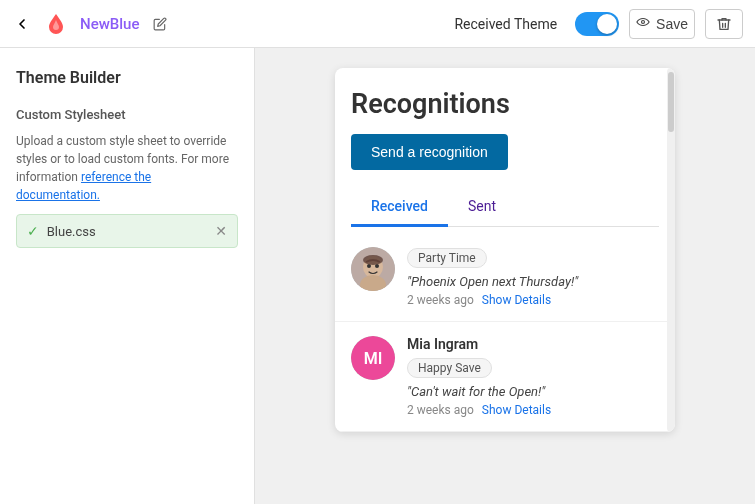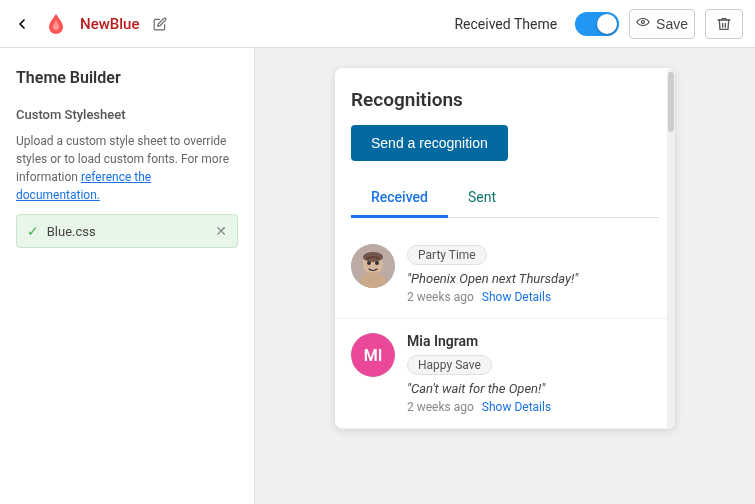--- a/index.html
+++ b/index.html
@@ -8,21 +8,21 @@
     
     .topbar {
       display: flex; align-items: center; height: 48px;
       background: #fff; border-bottom: 1px solid #e0e0e0;
       padding: 0 12px; gap: 10px;
     }
     .topbar-back-icon { width: 20px; height: 20px; cursor: pointer; display: flex; align-items: center; justify-content: center; }
     .topbar-back-icon svg { width: 16px; height: 16px; }
     .topbar-logo { width: 28px; height: 28px; display: flex; align-items: center; justify-content: center; }
     .topbar-logo svg { width: 24px; height: 24px; }
-    .topbar-title { font-size: 15px; font-weight: 500; color: #b91c1c; }
+    .topbar-title { font-size: 15px; font-weight: 500; color: #8b5cf6; }
     .topbar-edit-icon { margin-left: 4px; cursor: pointer; display: flex; align-items: center; }
     .topbar-edit-icon svg { width: 14px; height: 14px; color: #666; }
     .topbar-spacer { flex: 1; }
     .topbar-activate-label { font-size: 14px; color: #333; margin-right: 8px; }
     .toggle-switch {
       width: 44px; height: 24px; background: #2196f3; border-radius: 12px;
       position: relative; cursor: pointer; display: flex; align-items: center;
     }
     .toggle-switch::after {
       content: ''; width: 20px; height: 20px; background: #fff;
@@ -73,28 +73,28 @@
     }
     .preview-scrollbar {
       position: absolute; right: 0; top: 0; bottom: 0; width: 8px;
       background: #f0f0f0; border-radius: 4px;
     }
     .preview-scrollbar-thumb {
       width: 6px; height: 60px; background: #ccc; border-radius: 3px;
       margin: 4px 1px;
     }
     .preview-inner { padding: 20px 16px 0 16px; }
-    .preview-heading { font-size: 19px; font-weight: 600; color: #333; margin-bottom: 14px; }
+    .preview-heading { font-size: 27px; font-weight: 600; color: #333; margin-bottom: 14px; }
     .send-btn {
       background: #0369a1; color: #fff; border: none; border-radius: 4px;
       padding: 10px 20px; font-size: 14px; font-weight: 500; cursor: pointer; margin-bottom: 18px;
     }
-    .tabs { display: flex; border-bottom: 1px solid #e0e0e0; margin-bottom: 12px; }
+    .tabs { display: flex; border-bottom: 1px solid #e0e0e0; margin-bottom: 6px; }
     .tab {
-      padding: 10px 20px; font-size: 14px; cursor: pointer; color: #0f766e;
+      padding: 10px 20px; font-size: 14px; cursor: pointer; color: #4c1d95;
       border-bottom: 3px solid transparent; margin-bottom: -1px;
     }
     .tab.active { color: #1a73e8; border-bottom-color: #1a73e8; font-weight: 500; }
     .recognition-item {
       display: flex; align-items: flex-start; padding: 14px 16px; gap: 12px;
       border-bottom: 1px solid #f0f0f0;
     }
     .avatar-img {
       width: 44px; height: 44px; border-radius: 50%; overflow: hidden;
       flex-shrink: 0; background: #bbb; display: flex; align-items: center; justify-content: center;

